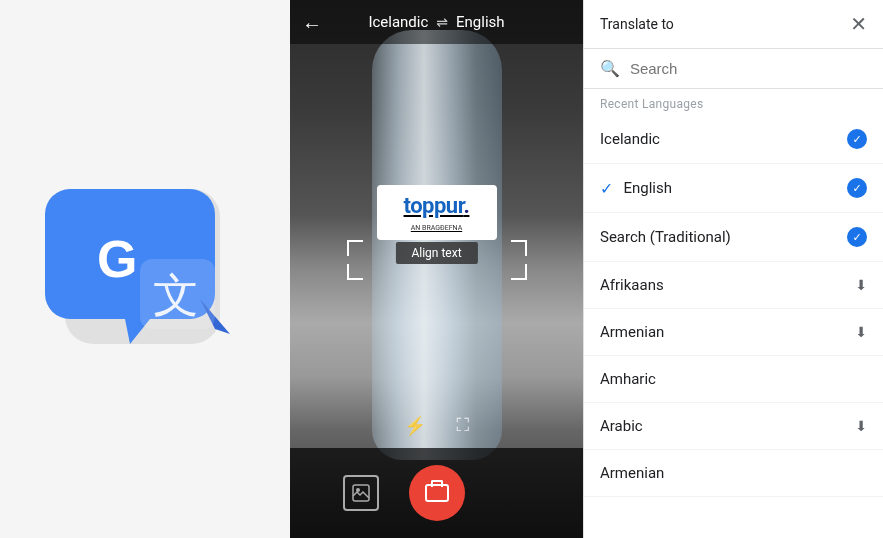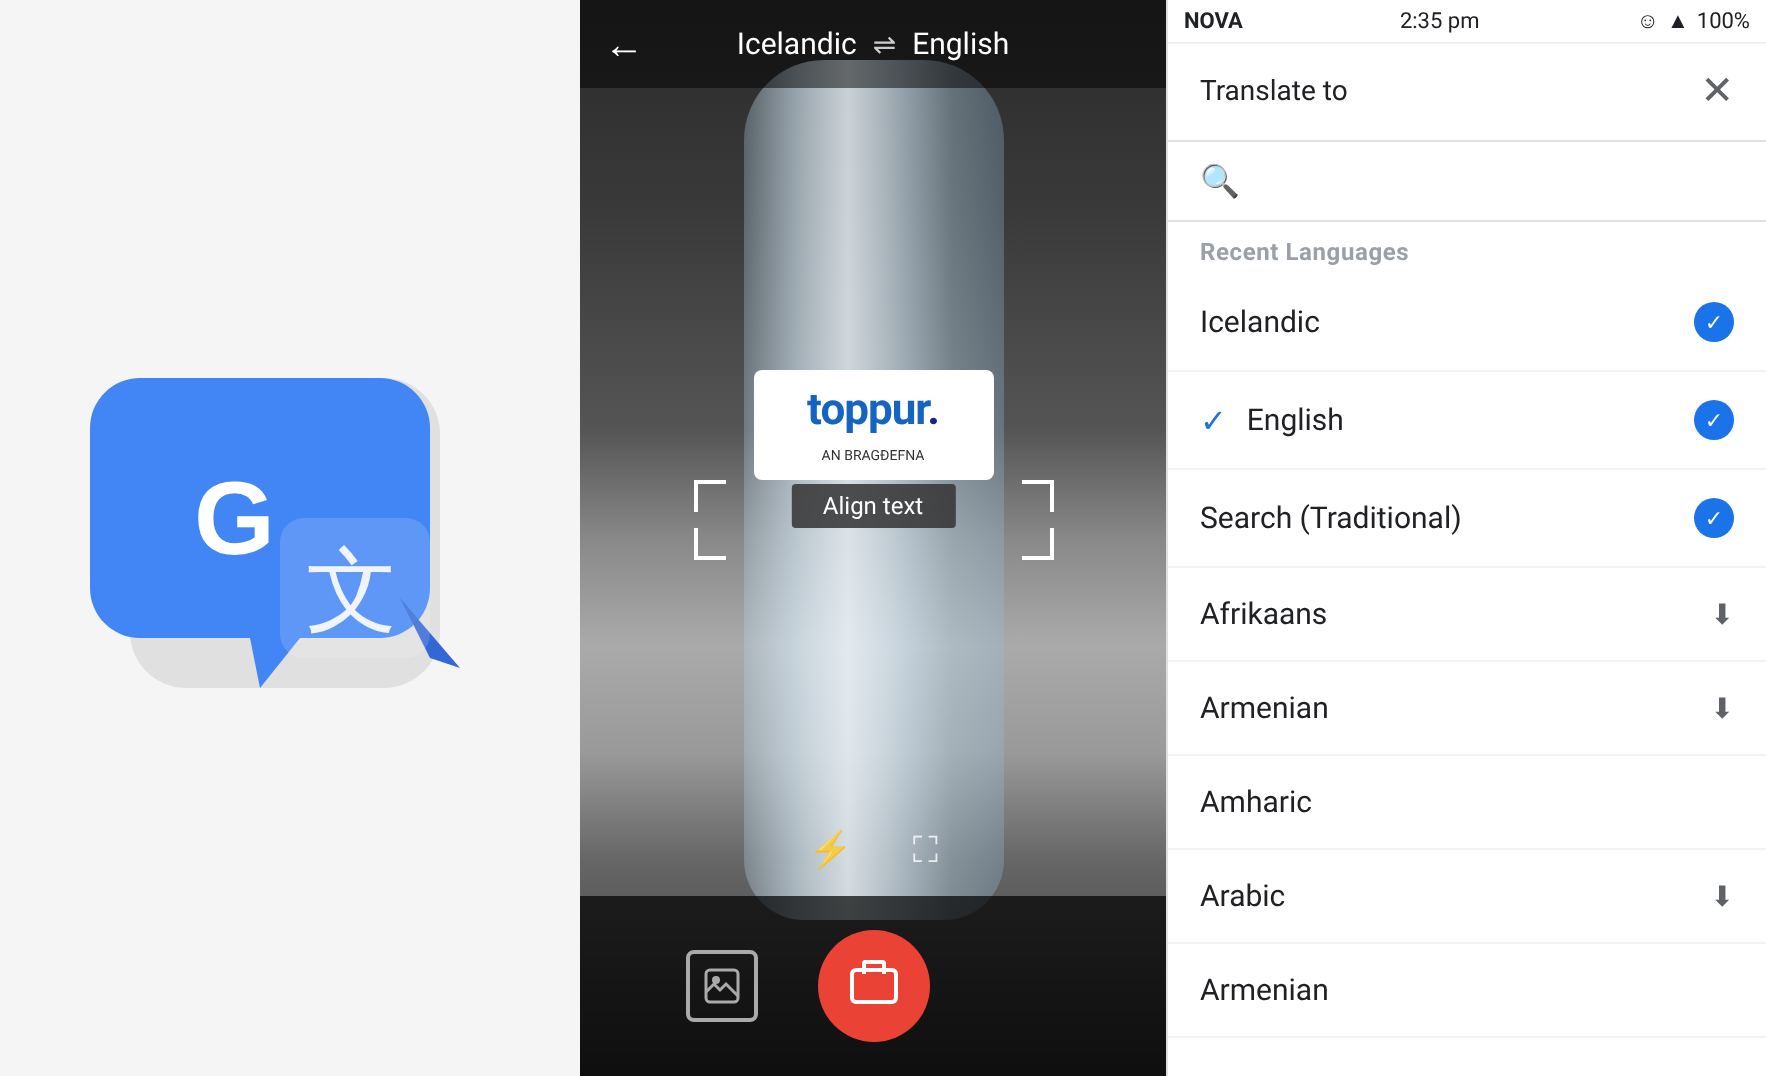--- a/index.html
+++ b/index.html
@@ -94,20 +94,21 @@
     .bottle-label {
       position: absolute;
       left: 50%;
       transform: translateX(-50%);
       top: 185px;
       width: 120px;
       background: white;
       padding: 8px 10px;
       border-radius: 4px;
       text-align: center;
+      text-decoration: underline;
     }
 
     .bottle-label .brand {
       font-size: 22px;
       font-weight: bold;
       color: #1a237e;
       letter-spacing: -0.5px;
     }
 
     .bottle-label .brand span {
@@ -285,21 +286,21 @@
       outline: none;
       font-size: 15px;
       color: #3c4043;
       width: 100%;
     }
 
     .section-label {
       padding: 8px 16px 4px;
       font-size: 12px;
       color: #9aa0a6;
-      font-weight: 700;
+      font-weight: 400;
       text-transform: none;
       letter-spacing: 0.3px;
     }
 
     .language-list {
       flex: 1;
       overflow-y: auto;
     }
 
     .language-item {
@@ -423,37 +424,29 @@
     </div>
     <button class="capture-btn">
       <div class="capture-inner"></div>
     </button>
     <div style="width:36px"></div>
   </div>
 </div>
 
 <div class="right-panel">
 
-  <div class="status-bar">
-    <span class="status-left">NOVA</span>
-    <span>2:35 pm</span>
-    <div class="status-right">
-      <span>☺</span>
-      <span>▲</span>
-      <span>100%</span>
-    </div>
-  </div>
 
   <div class="translate-header">
     <span class="translate-title">Translate to</span>
     <button class="close-btn">✕</button>
   </div>
 
   <div class="search-bar">
     <span class="search-icon-span">🔍</span>
+    <input class="search-input" type="text" placeholder="Search" style="">
   </div>
 
   <div class="language-list">
 
     <div class="section-label">Recent Languages</div>
 
     <div class="language-item">
       <span class="language-name">Icelandic</span>
       <div class="check-circle">✓</div>
     </div>

